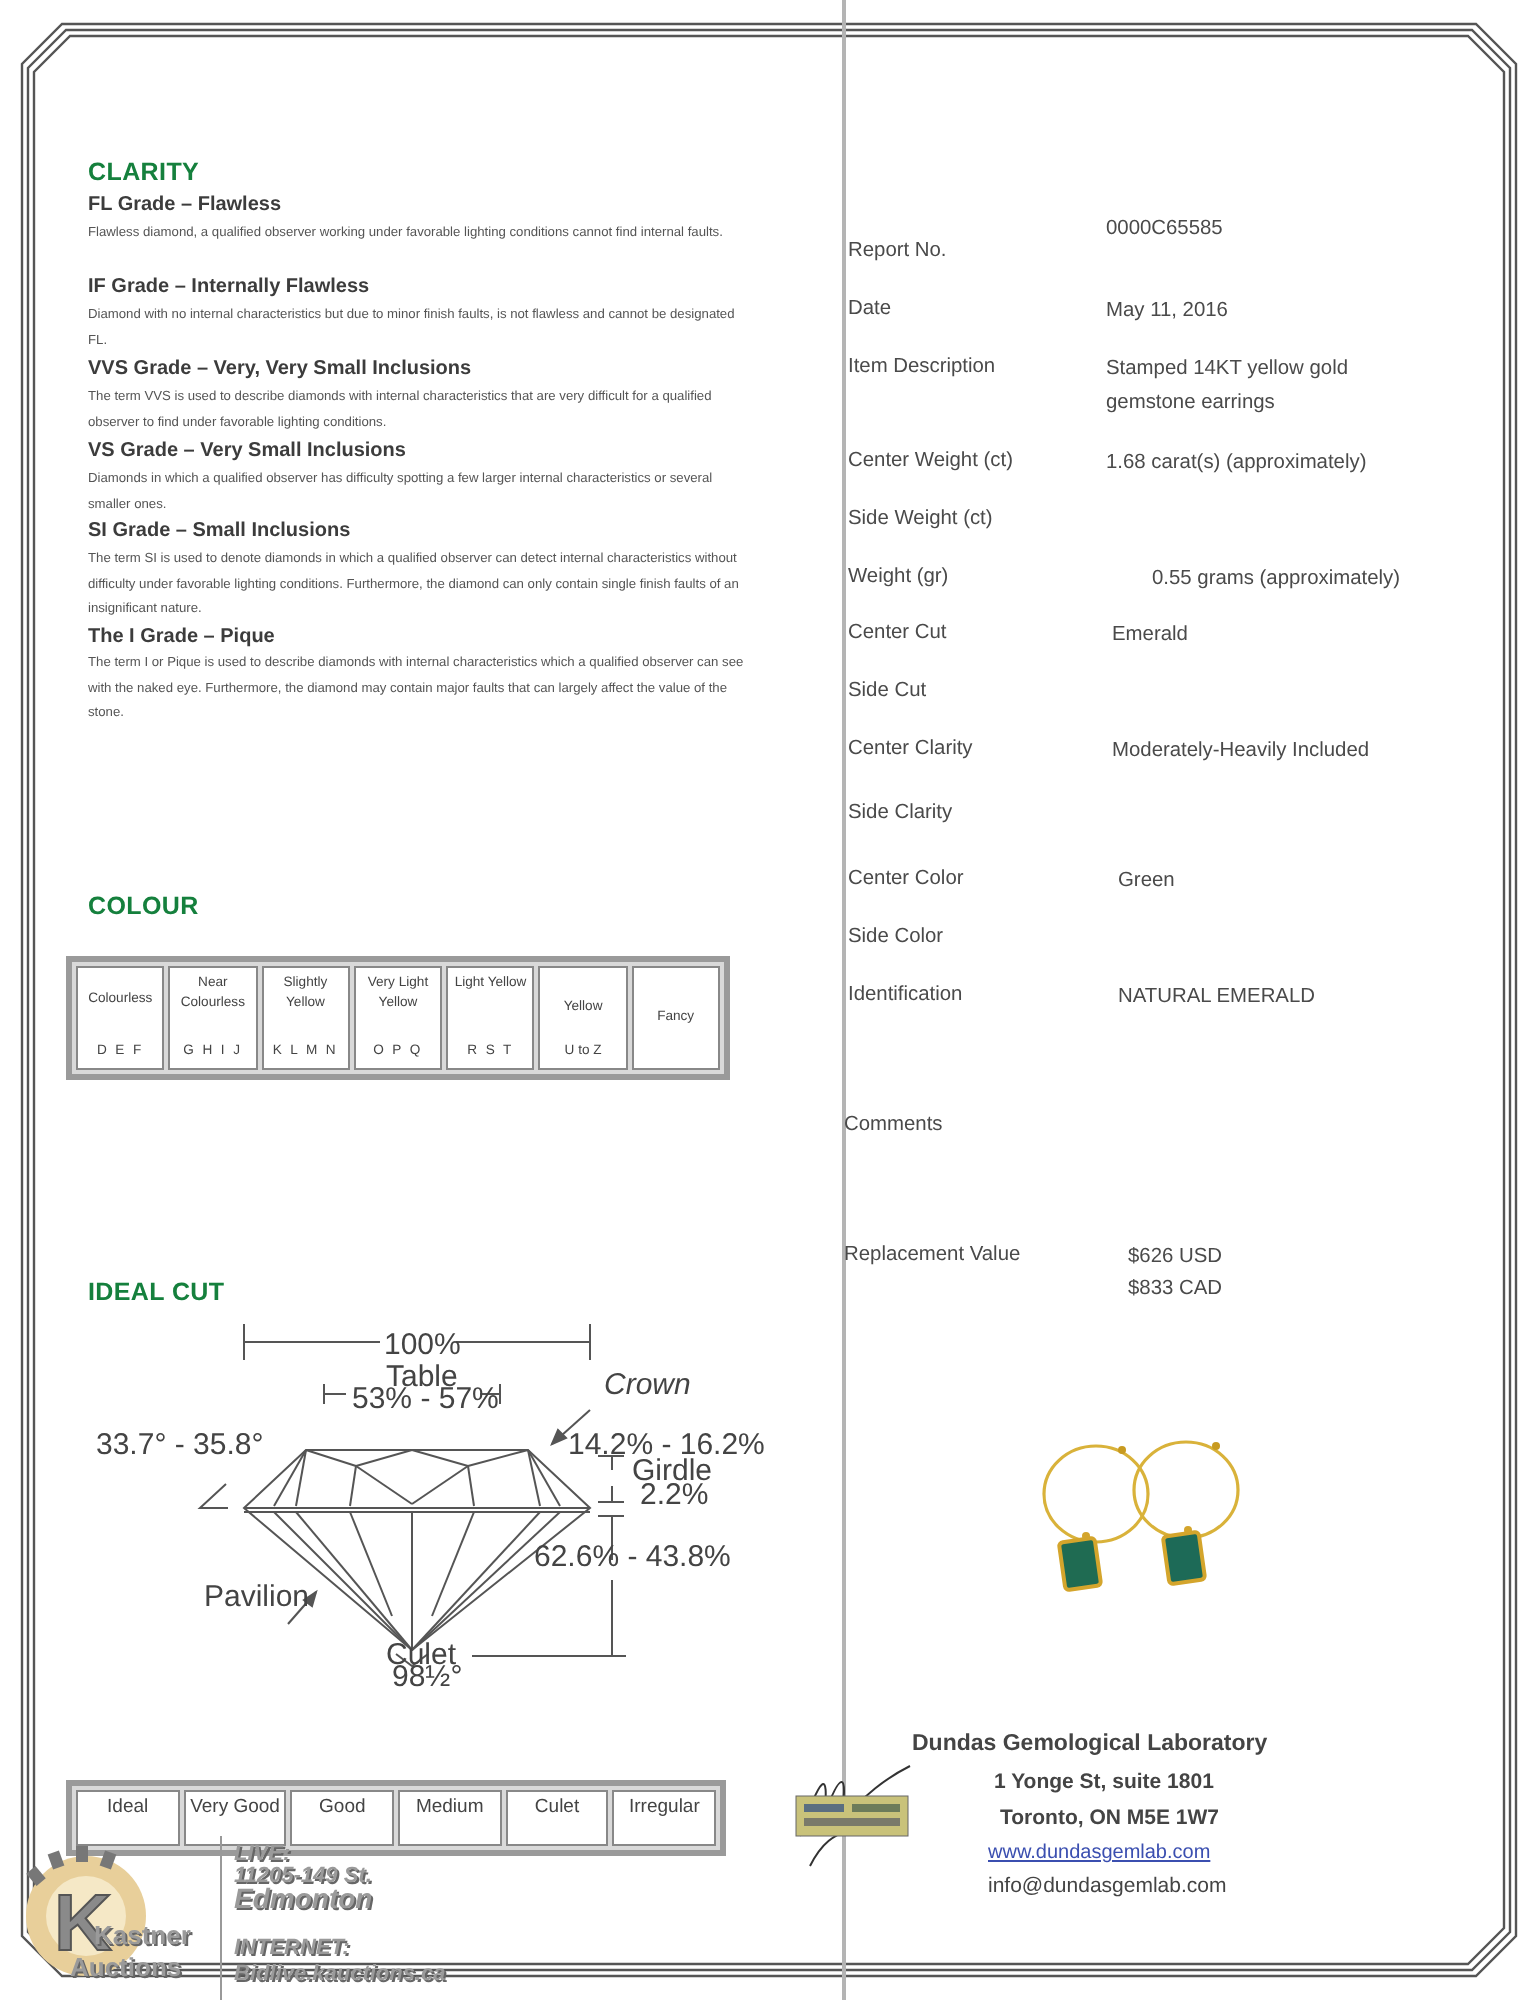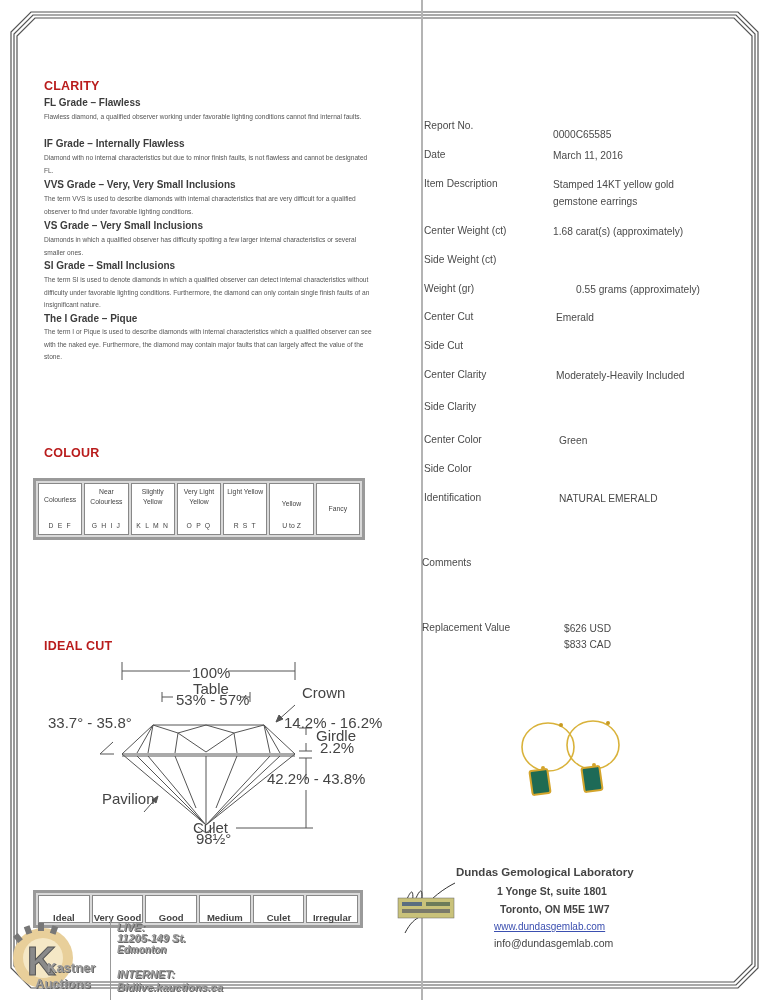--- a/index.html
+++ b/index.html
@@ -5,37 +5,37 @@
   html, body { margin: 0; padding: 0; }
   body {
     width: 769px; height: 1000px; position: relative; overflow: hidden;
     background: #ffffff; font-family: "Liberation Sans", sans-serif; color: #3a3a3a;
   }
   .abs { position: absolute; }
   .frame-svg { position: absolute; left: 0; top: 0; width: 769px; height: 1000px; }
   .divider { position: absolute; left: 421px; top: 0; width: 2px; height: 1000px; background: #b4b4b4; }
 
   
-  .sec-title { position: absolute; left: 44px; font-size: 12.5px; font-weight: bold; color: #b91c1c; letter-spacing: 0.2px; }
+  .sec-title { position: absolute; left: 44px; font-size: 12.5px; font-weight: bold; color: #15803d; letter-spacing: 0.2px; }
   .grade-h { position: absolute; left: 44px; font-size: 10px; font-weight: bold; color: #3c3c3c; }
   .grade-p { position: absolute; left: 44px; width: 330px; font-size: 6.6px; line-height: 12.5px; color: #555; }
 
   
   .colour-table { position: absolute; left: 33px; top: 478px; width: 332px; height: 62px; border: 3px solid #9a9a9a; box-sizing: border-box; display: flex; padding: 2px; gap: 2px; background: #d9d9d9; }
   .colour-cell { flex: 1; background: #fff; border: 1px solid #888; display: flex; flex-direction: column; align-items: center; justify-content: space-between; padding: 3px 1px; font-size: 6.8px; color: #444; text-align: center; line-height: 10px; }
   .colour-cell .grades { letter-spacing: 1.2px; }
   .colour-cell.fancy { justify-content: center; }
 
   
   .diagram { position: absolute; left: 30px; top: 650px; width: 340px; height: 200px; }
   .dlabel { position: absolute; font-size: 15px; color: #444; white-space: nowrap; }
 
   
   .cut-table { position: absolute; left: 33px; top: 890px; width: 330px; height: 38px; border: 3px solid #9a9a9a; box-sizing: border-box; display: flex; padding: 2px; gap: 2px; background: #d9d9d9; }
-  .cut-cell { flex: 1; background: #fff; border: 1px solid #888; font-size: 9.5px; font-weight: bold; color: #444; text-align: center; padding-top: 16px; line-height: 12px; }
+  .cut-cell { flex: 1; background: #fff; border: 1px solid #888; font-size: 9.5px; font-weight: normal; color: #444; text-align: center; padding-top: 2px; line-height: 12px; }
 
   
   .rlabel { position: absolute; left: 424px; font-size: 10.2px; color: #4a4a4a; }
   .rvalue { position: absolute; left: 553px; font-size: 10.2px; color: #4a4a4a; line-height: 17px; }
   .lab-name { position: absolute; left: 456px; top: 866px; font-size: 11.5px; font-weight: bold; color: #444; }
   .lab-line { position: absolute; font-size: 10.5px; font-weight: bold; color: #444; }
   .lab-link { position: absolute; font-size: 10px; color: #3b4fb0; text-decoration: underline; }
   .lab-mail { position: absolute; font-size: 10.5px; color: #444; }
 
   
@@ -166,45 +166,45 @@
       <line x1="265" y1="55" x2="246" y2="72"></line>
       <polygon points="246,72 249,65 253,69" fill="#555"></polygon>
 
       <line x1="114" y1="162" x2="128" y2="146"></line>
       <polygon points="128,146 126,153 122,150" fill="#555"></polygon>
     </g>
   </svg>
   <div class="dlabel" style="left:162px; top:14px;">100%</div>
   <div class="dlabel" style="left:163px; top:30px;">Table</div>
   <div class="dlabel" style="left:146px; top:41px;">53% - 57%</div>
-  <div class="dlabel" style="left:272px; top:34px;">Crown</div>
+  <div class="dlabel" style="left:272px; top:34px;font-style:italic;">Crown</div>
   <div class="dlabel" style="left:18px; top:64px;">33.7° - 35.8°</div>
   <div class="dlabel" style="left:254px; top:64px;">14.2% - 16.2%</div>
   <div class="dlabel" style="left:286px; top:77px;">Girdle</div>
   <div class="dlabel" style="left:290px; top:89px;">2.2%</div>
-  <div class="dlabel" style="left:237px; top:120px;">42.2% - 43.8%</div>
+  <div class="dlabel" style="left:237px; top:120px;">62.6% - 43.8%</div>
   <div class="dlabel" style="left:72px; top:140px;">Pavilion</div>
   <div class="dlabel" style="left:163px; top:169px;">Culet</div>
   <div class="dlabel" style="left:166px; top:180px;">98½°</div>
 </div>
 
 <div class="cut-table">
   <div class="cut-cell">Ideal</div>
   <div class="cut-cell">Very Good</div>
   <div class="cut-cell">Good</div>
   <div class="cut-cell">Medium</div>
   <div class="cut-cell">Culet</div>
   <div class="cut-cell">Irregular</div>
 </div>
 
 <div class="rlabel" style="top:120px;">Report No.</div>
-<div class="rvalue" style="top:126px;text-align:right;">0000C65585</div>
+<div class="rvalue" style="top:106px;text-align:right;">0000C65585</div>
 
 <div class="rlabel" style="top:149px;">Date</div>
-<div class="rvalue" style="top:147px;">March 11, 2016</div>
+<div class="rvalue" style="top:147px;">May 11, 2016</div>
 
 <div class="rlabel" style="top:178px;">Item Description</div>
 <div class="rvalue" style="top:176px; width:160px;">Stamped 14KT yellow gold gemstone earrings</div>
 
 <div class="rlabel" style="top:225px;">Center Weight (ct)</div>
 <div class="rvalue" style="top:223px;">1.68 carat(s) (approximately)</div>
 
 <div class="rlabel" style="top:254px;">Side Weight (ct)</div>
 
 <div class="rlabel" style="top:283px;">Weight (gr)</div>
@@ -271,15 +271,15 @@
       <rect x="46" y="6" width="6" height="8" transform="rotate(20 49 10)"></rect>
     </g>
     <text x="22" y="55" font-family="Liberation Sans, sans-serif" font-size="40" font-weight="bold" fill="#8a8a8a" stroke="#555" stroke-width="1">K</text>
   </svg>
   <div class="wm-text" style="left:42px; top:42px; font-size:13px; font-style:normal;">Kastner</div>
   <div class="wm-text" style="left:30px; top:58px; font-size:13px; font-style:normal;">Auctions</div>
 </div>
 <div class="abs" style="left:110px; top:918px; width:1px; height:82px; background:#999;"></div>
 <div class="wm-text" style="left:117px; top:922px;">LIVE:</div>
 <div class="wm-text" style="left:117px; top:933px;">11205-149 St.</div>
-<div class="wm-text" style="left:117px; top:944px; font-size:10px;">Edmonton</div>
+<div class="wm-text" style="left:117px; top:944px; font-size:14px;">Edmonton</div>
 <div class="wm-text" style="left:117px; top:969px;">INTERNET:</div>
 <div class="wm-text" style="left:117px; top:982px;">Bidlive.kauctions.ca</div>
 
 </body></html>

